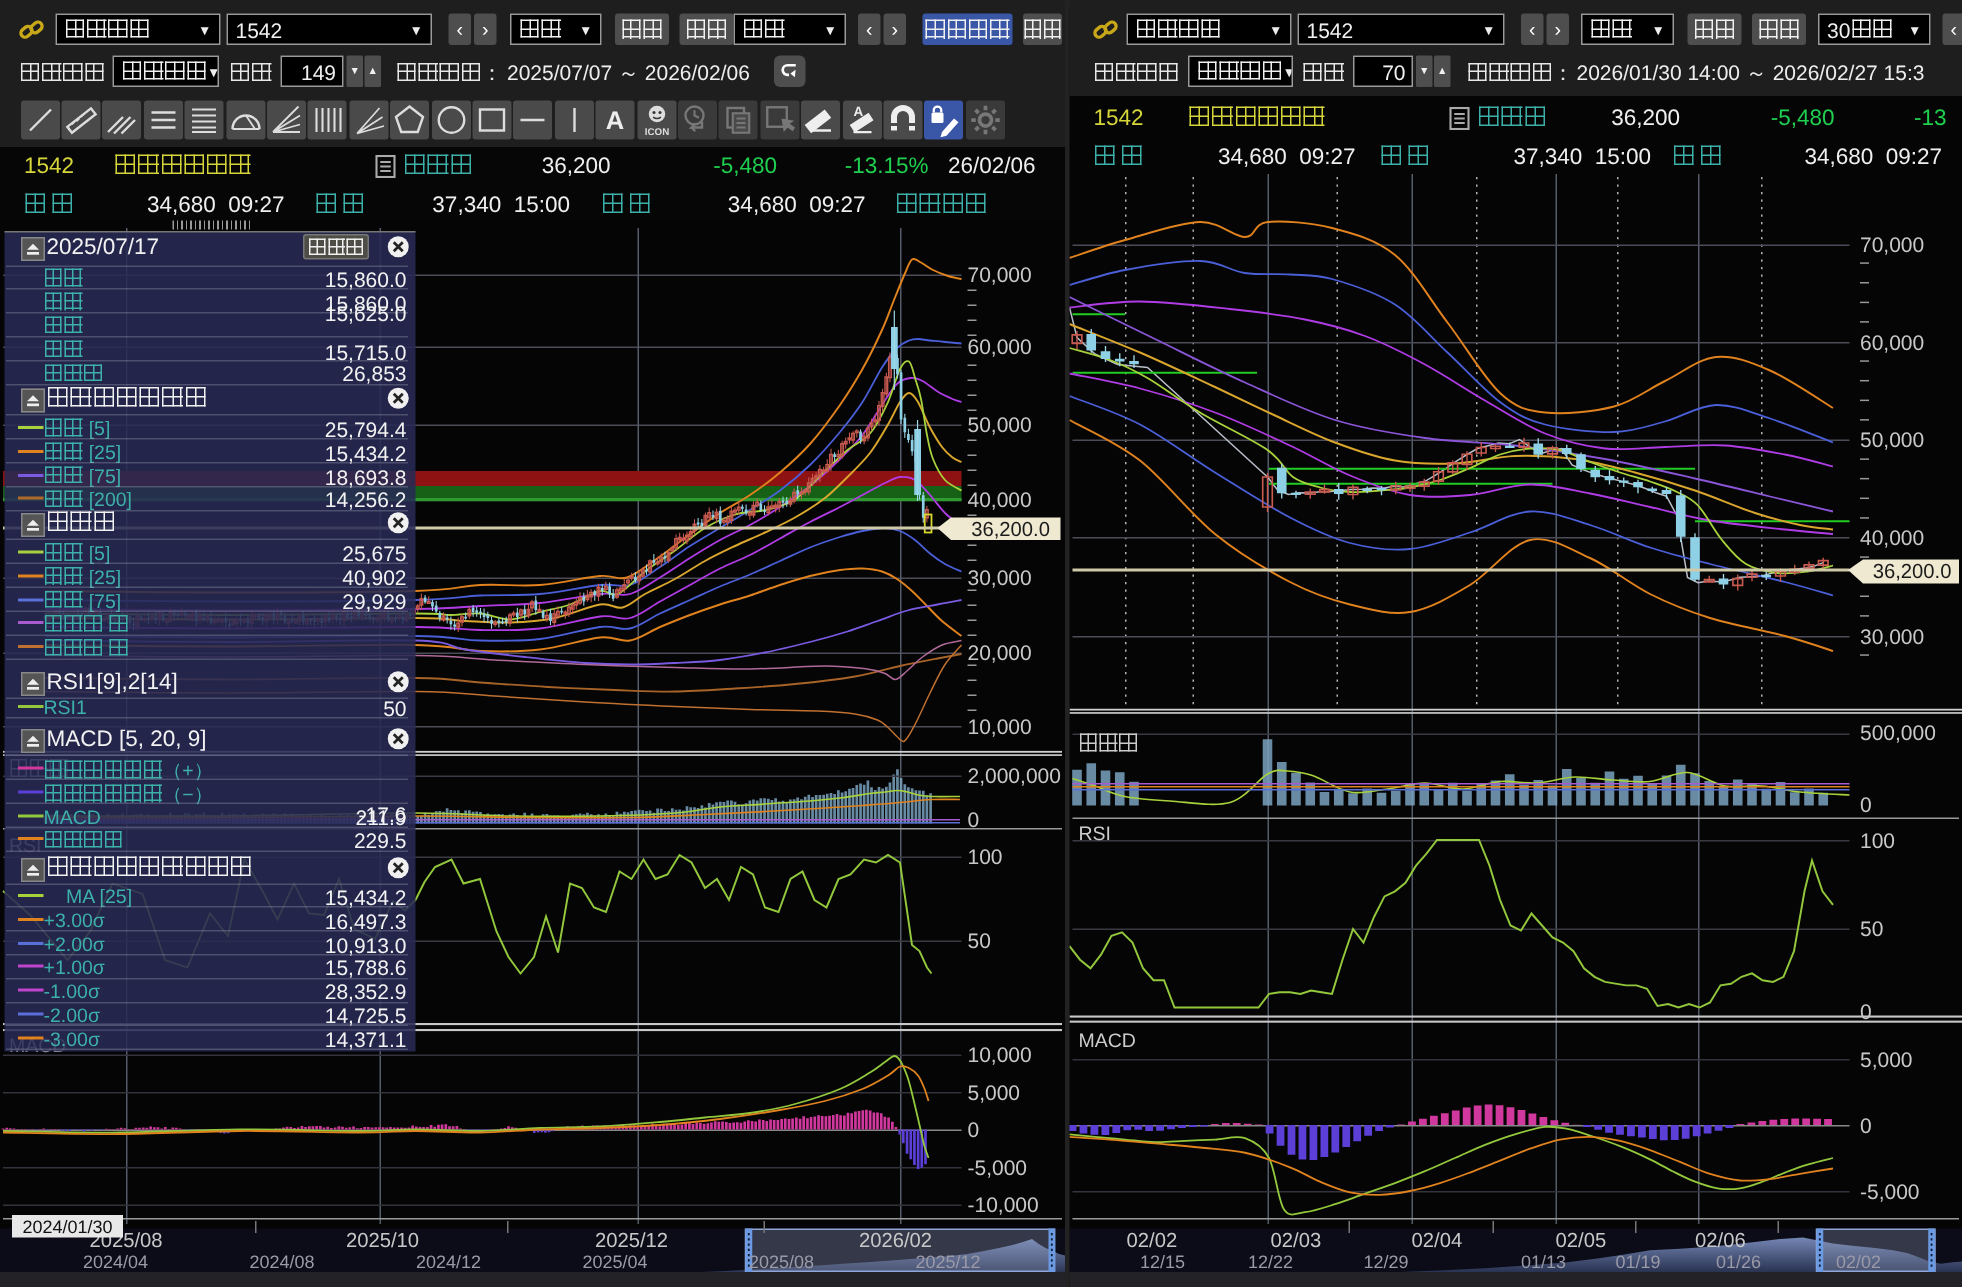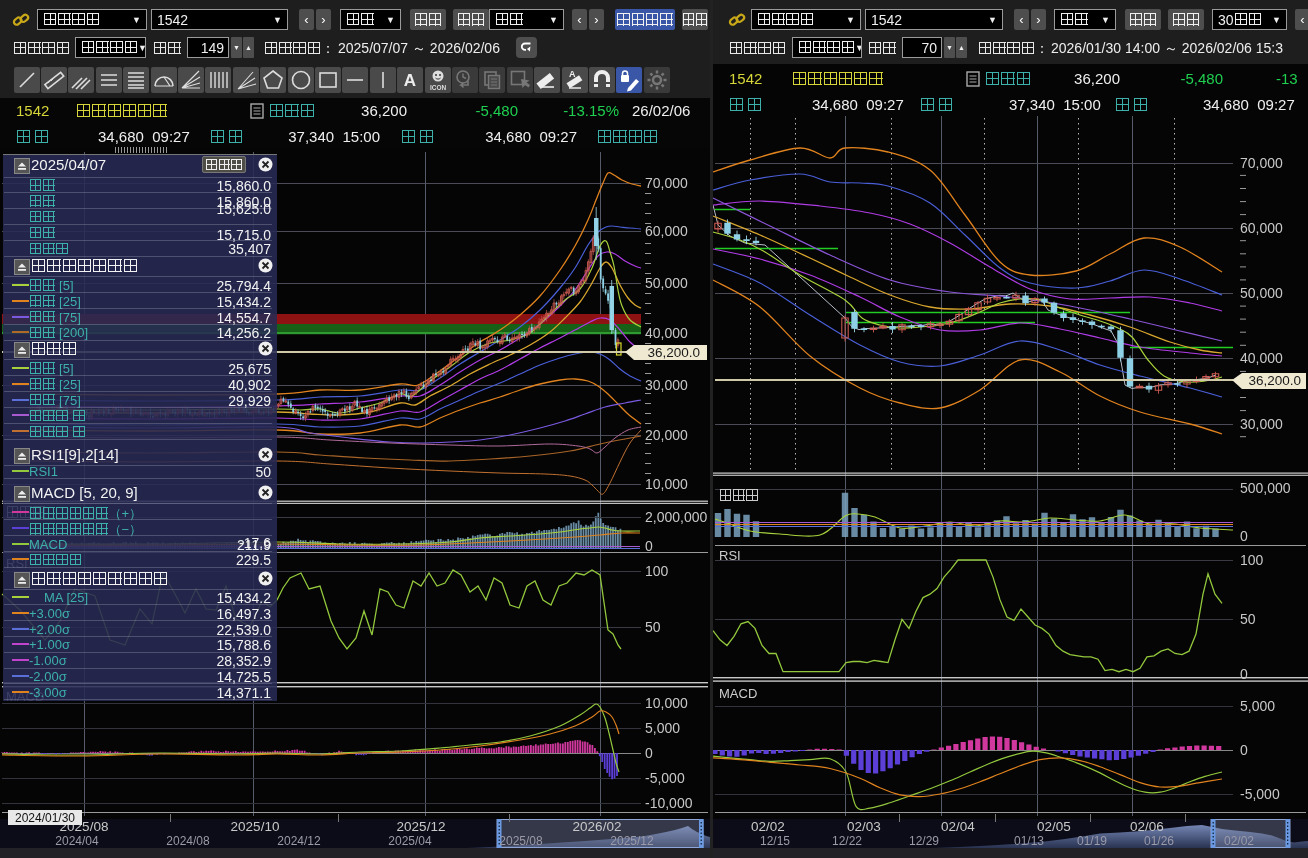--- a/index.html
+++ b/index.html
@@ -401,21 +401,21 @@
     <div class="lab" style="left:729px;top:40px"><i class="k"></i><i class="k"></i><i class="k"></i><i class="k"></i></div>
     <div class="sel" style="left:792px;top:37px;width:70px;height:21px">
       <span><i class="k"></i><i class="k"></i><i class="k"></i><i class="k"></i></span>
       <b>▼</b>
     </div>
     <div class="lab" style="left:868px;top:40px"><i class="k"></i><i class="k"></i></div>
     <div class="inp" style="left:902px;top:37px;width:40px;height:21px">70</div>
     <div class="btn bxs" style="left:944px;top:37px;width:11px;height:21px">▼</div>
     <div class="btn bxs" style="left:956px;top:37px;width:11px;height:21px">▲</div>
     <div class="lab" style="left:978px;top:40px"><i class="k"></i><i class="k"></i><i class="k"></i><i class="k"></i>：</div>
-    <div class="lab" style="left:1051px;top:40px;color:#eee">2026/01/30 14:00 ～ 2026/02/06 15:3</div>
+    <div class="lab" style="left:1051px;top:40px;color:#eee">2026/01/30 14:00 ～ 2026/02/27 15:3</div>
     <div class="icb" style="left:13.5px;top:67px;background:#4a4a4a"><svg width="26" height="26" viewBox="0 0 26 26">
         <line x1="6" y1="20" x2="20" y2="6" stroke="#ddd" stroke-width="1.6" fill="none"></line>
       </svg></div>
     <div class="icb" style="left:40.9px;top:67px;background:#4a4a4a"><svg width="26" height="26" viewBox="0 0 26 26">
         <rect x="3" y="11" width="20" height="5" transform="rotate(-38 13 13)" stroke="#ddd" stroke-width="1.6" fill="none"></rect>
         <path d="M7,16 l2,-2 M10,14 l2,-2 M13,11 l2,-2" stroke="#ddd" stroke-width="1"></path>
       </svg></div>
     <div class="icb" style="left:68.3px;top:67px;background:#4a4a4a"><svg width="26" height="26" viewBox="0 0 26 26">
         <path d="M4,21 L14,11 M8,22 L19,11 M13,22 L22,13" stroke="#ddd" stroke-width="1.6" fill="none"></path>
       </svg></div>
@@ -549,21 +549,21 @@
     <div class="abs" style="left:719px;top:548px;color:#ccc;font-size:13px">RSI</div>
     <div class="abs" style="left:719px;top:686px;color:#ccc;font-size:13px">MACD</div>
 <div class="legend" style="left:3px;top:154px;width:274px;height:547px"></div>
     <div class="abs" style="left:115px;top:147px;width:52px;height:6px;background:repeating-linear-gradient(90deg,#999 0 1px,transparent 1px 3px)"></div>
     <div class="ej" style="left:14px;top:158px">
       <svg width="10" height="10" viewBox="0 0 10 10">
         <path d="M1,5.5 L5,1.5 L9,5.5 Z" fill="#eee"></path>
         <rect x="1" y="7" width="8" height="1.8" fill="#eee"></rect>
       </svg>
     </div>
-    <div class="lgh" style="left:31px;top:156px">2025/04/07</div>
+    <div class="lgh" style="left:31px;top:156px">2025/07/17</div>
     <div class="btn" style="left:202px;top:156px;width:44px;height:17px;font-size:13px;z-index:6;background:#4e4e46;border:1px solid #777">
       <i class="k kw"></i>
       <i class="k kw"></i>
       <i class="k kw"></i>
     </div>
     <svg class="abs" style="left:258px;top:157px;z-index:6" width="15" height="15" viewBox="0 0 15 15">
       <circle cx="7.5" cy="7.5" r="7" fill="#f0f0f0"></circle>
       <path d="M4.5,4.5 L10.5,10.5 M10.5,4.5 L4.5,10.5" stroke="#222" stroke-width="1.8"></path>
     </svg>
     <div class="lgline" style="top:177px"></div>
@@ -573,21 +573,21 @@
     <div class="lgl" style="left:29px;top:193.8px"><i class="k"></i><i class="k"></i></div>
     <div class="lgv" style="left:120px;top:193.8px">15,860.0</div>
     <div class="lgline" style="top:208.10000000000002px"></div>
     <div class="lgl" style="left:29px;top:209.60000000000002px"><i class="k"></i><i class="k"></i></div>
     <div class="lgv" style="left:120px;top:201px">15,625.0</div>
     <div class="lgline" style="top:223.90000000000003px"></div>
     <div class="lgl" style="left:29px;top:225.40000000000003px"><i class="k"></i><i class="k"></i></div>
     <div class="lgv" style="left:120px;top:227px">15,715.0</div>
     <div class="lgline" style="top:239.70000000000005px"></div>
     <div class="lgl" style="left:29px;top:241.20000000000005px"><i class="k"></i><i class="k"></i><i class="k"></i></div>
-    <div class="lgv" style="left:120px;top:241.20000000000005px">35,407</div>
+    <div class="lgv" style="left:120px;top:241.20000000000005px">26,853</div>
     <div class="lgline" style="top:255.50000000000006px"></div>
     <div class="ej" style="left:14px;top:259px">
       <svg width="10" height="10" viewBox="0 0 10 10">
         <path d="M1,5.5 L5,1.5 L9,5.5 Z" fill="#eee"></path>
         <rect x="1" y="7" width="8" height="1.8" fill="#eee"></rect>
       </svg>
     </div>
     <div class="lgh" style="left:31px;top:257px"><i class="k"></i><i class="k"></i><i class="k"></i><i class="k"></i><i class="k"></i><i class="k"></i><i class="k"></i></div>
     <svg class="abs" style="left:258px;top:258px;z-index:6" width="15" height="15" viewBox="0 0 15 15">
       <circle cx="7.5" cy="7.5" r="7" fill="#f0f0f0"></circle>
@@ -597,21 +597,21 @@
     <div class="abs" style="left:12px;top:284px;width:17px;height:2px;background:#a8d23c;z-index:6"></div>
     <div class="lgl" style="left:29px;top:278px"><i class="k"></i><i class="k"></i> [5]</div>
     <div class="lgv" style="left:120px;top:278px">25,794.4</div>
     <div class="lgline" style="top:292.3px"></div>
     <div class="abs" style="left:12px;top:299.8px;width:17px;height:2px;background:#e0821e;z-index:6"></div>
     <div class="lgl" style="left:29px;top:293.8px"><i class="k"></i><i class="k"></i> [25]</div>
     <div class="lgv" style="left:120px;top:293.8px">15,434.2</div>
     <div class="lgline" style="top:308.1px"></div>
     <div class="abs" style="left:12px;top:315.6px;width:17px;height:2px;background:#7a5ae0;z-index:6"></div>
     <div class="lgl" style="left:29px;top:309.6px"><i class="k"></i><i class="k"></i> [75]</div>
-    <div class="lgv" style="left:120px;top:309.6px">14,554.7</div>
+    <div class="lgv" style="left:120px;top:309.6px">18,693.8</div>
     <div class="lgline" style="top:323.90000000000003px"></div>
     <div class="abs" style="left:12px;top:331.40000000000003px;width:17px;height:2px;background:#b06a28;z-index:6"></div>
     <div class="lgl" style="left:29px;top:325.40000000000003px"><i class="k"></i><i class="k"></i> [200]</div>
     <div class="lgv" style="left:120px;top:325.40000000000003px">14,256.2</div>
     <div class="lgline" style="top:339.70000000000005px"></div>
     <div class="ej" style="left:14px;top:342px">
       <svg width="10" height="10" viewBox="0 0 10 10">
         <path d="M1,5.5 L5,1.5 L9,5.5 Z" fill="#eee"></path>
         <rect x="1" y="7" width="8" height="1.8" fill="#eee"></rect>
       </svg>
@@ -698,21 +698,21 @@
     <div class="abs" style="left:12px;top:596px;width:17px;height:2px;background:#a8d23c;z-index:6"></div>
     <div class="lgl" style="left:44px;top:590px">MA [25]</div>
     <div class="lgv" style="left:120px;top:590px">15,434.2</div>
     <div class="lgline" style="top:604.3px"></div>
     <div class="abs" style="left:12px;top:611.8px;width:17px;height:2px;background:#e0821e;z-index:6"></div>
     <div class="lgl" style="left:29px;top:605.8px">+3.00σ</div>
     <div class="lgv" style="left:120px;top:605.8px">16,497.3</div>
     <div class="lgline" style="top:620.0999999999999px"></div>
     <div class="abs" style="left:12px;top:627.5999999999999px;width:17px;height:2px;background:#5b6fd8;z-index:6"></div>
     <div class="lgl" style="left:29px;top:621.5999999999999px">+2.00σ</div>
-    <div class="lgv" style="left:120px;top:621.5999999999999px">22,539.0</div>
+    <div class="lgv" style="left:120px;top:621.5999999999999px">10,913.0</div>
     <div class="lgline" style="top:635.8999999999999px"></div>
     <div class="abs" style="left:12px;top:643.3999999999999px;width:17px;height:2px;background:#c044cc;z-index:6"></div>
     <div class="lgl" style="left:29px;top:637.3999999999999px">+1.00σ</div>
     <div class="lgv" style="left:120px;top:637.3999999999999px">15,788.6</div>
     <div class="lgline" style="top:651.6999999999998px"></div>
     <div class="abs" style="left:12px;top:659.1999999999998px;width:17px;height:2px;background:#c044cc;z-index:6"></div>
     <div class="lgl" style="left:29px;top:653.1999999999998px">-1.00σ</div>
     <div class="lgv" style="left:120px;top:653.1999999999998px">28,352.9</div>
     <div class="lgline" style="top:667.4999999999998px"></div>
     <div class="abs" style="left:12px;top:674.9999999999998px;width:17px;height:2px;background:#5b6fd8;z-index:6"></div>

